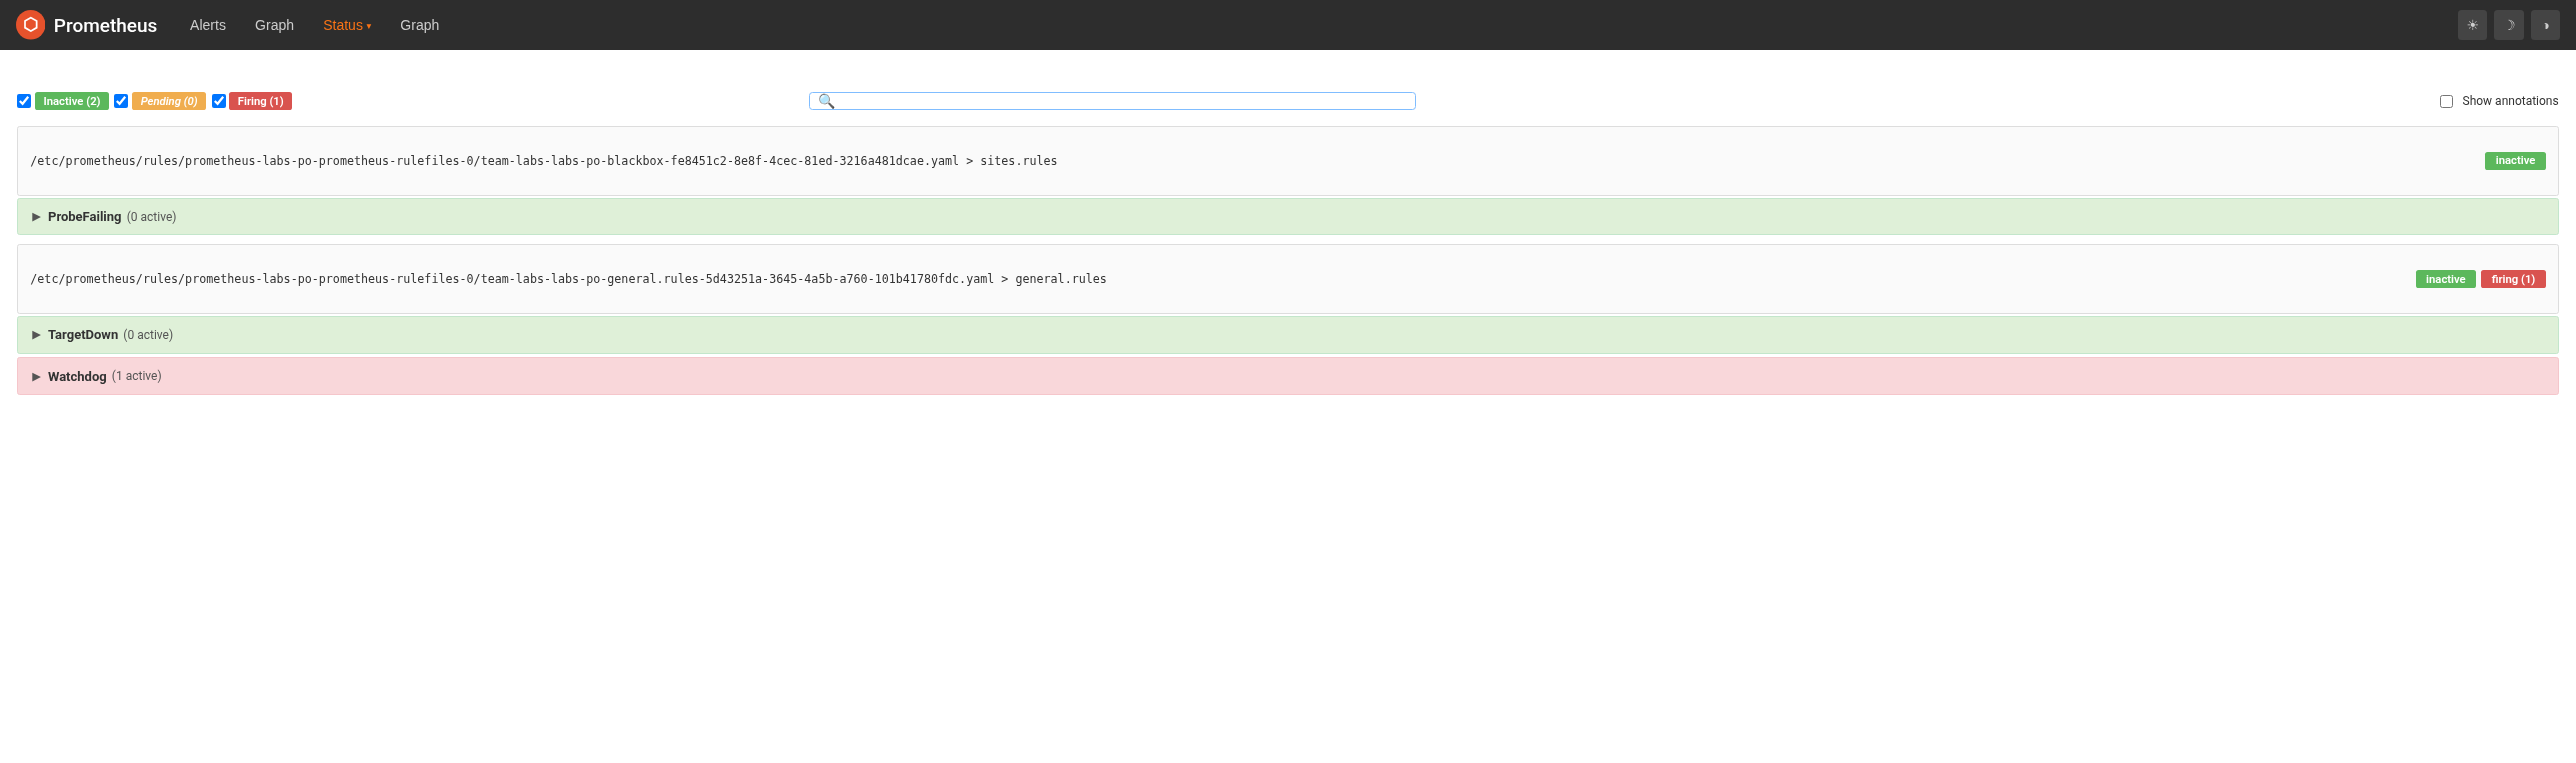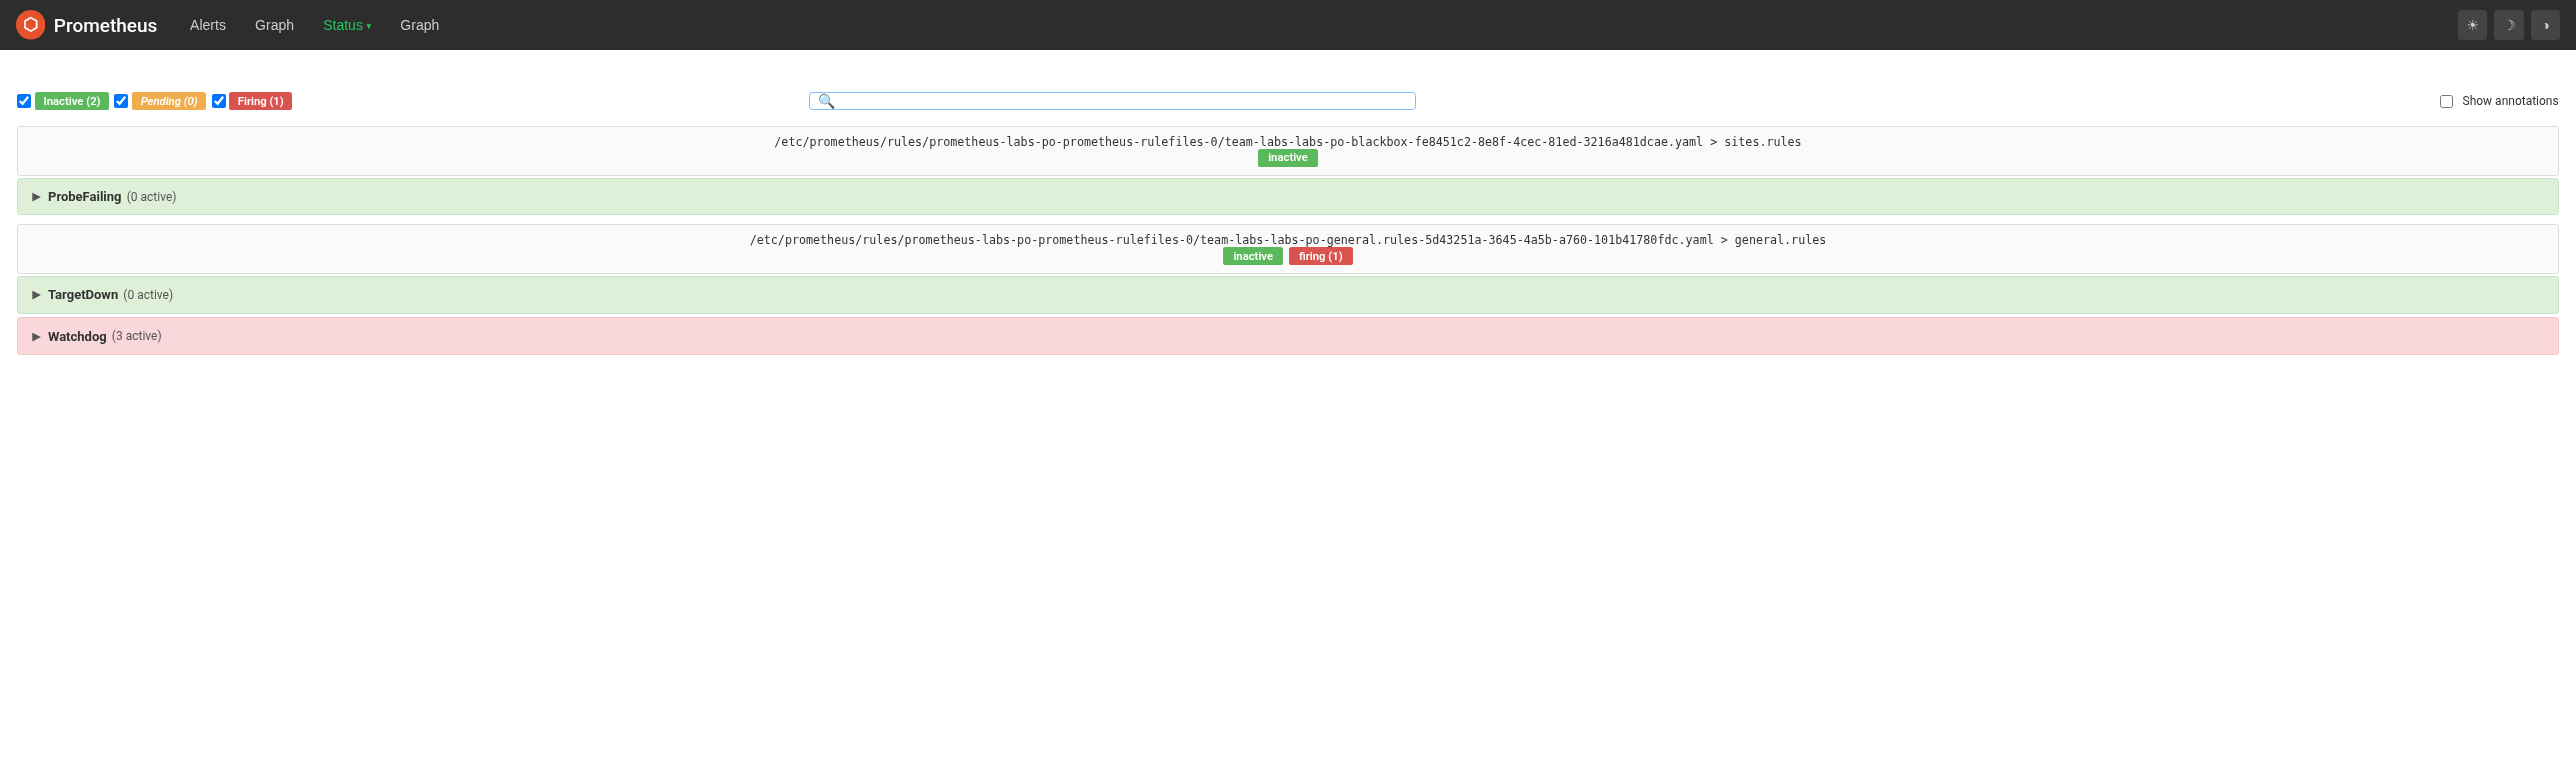--- a/index.html
+++ b/index.html
@@ -35,21 +35,21 @@
       padding: 5.2px 12px;
       text-decoration: none;
       cursor: pointer;
       background: none;
       border: none;
     }
     .nav-dropdown {
       display: flex;
       align-items: center;
       gap: 3.5px;
-      color: #22c55e;
+      color: #f97316;
       font-size: 14px;
       padding: 5.2px 12px;
       cursor: pointer;
       background: none;
       border: none;
     }
     .chevron { font-size: 9.5px; }
     .navbar-right {
       margin-left: auto;
       display: flex;
@@ -138,26 +138,25 @@
       color: #333;
       white-space: nowrap;
     }
     .show-annotations input { cursor: pointer; }
 
     
     .rule-file-row {
       display: flex;
       align-items: center;
       justify-content: space-between;
-      padding: 8px 12px;
+      padding: 25px 12px;
       border: 0.9px solid #ddd;
       border-radius: 2.6px;
       margin-bottom: 1.7px;
       background: #fafafa;
-      flex-direction: column;
     }
     .rule-file-path {
       font-size: 11.7px;
       color: #333;
       font-family: monospace;
     }
     .status-badges {
       display: flex;
       gap: 5.2px;
       align-items: center;
@@ -278,17 +277,17 @@
   </div>
   <div class="rule-group-row rule-group-green">
     <span class="rule-toggle-icon">▶</span>
     <span class="rule-group-name">TargetDown</span>
     <span class="rule-group-active">(0 active)</span>
   </div>
   <div style="height:1.7px;"></div>
   <div class="rule-group-row rule-group-red">
     <span class="rule-toggle-icon">▶</span>
     <span class="rule-group-name">Watchdog</span>
-    <span class="rule-group-active">(3 active)</span>
+    <span class="rule-group-active">(1 active)</span>
   </div>
 
 </div>
 
 
 </body></html>

